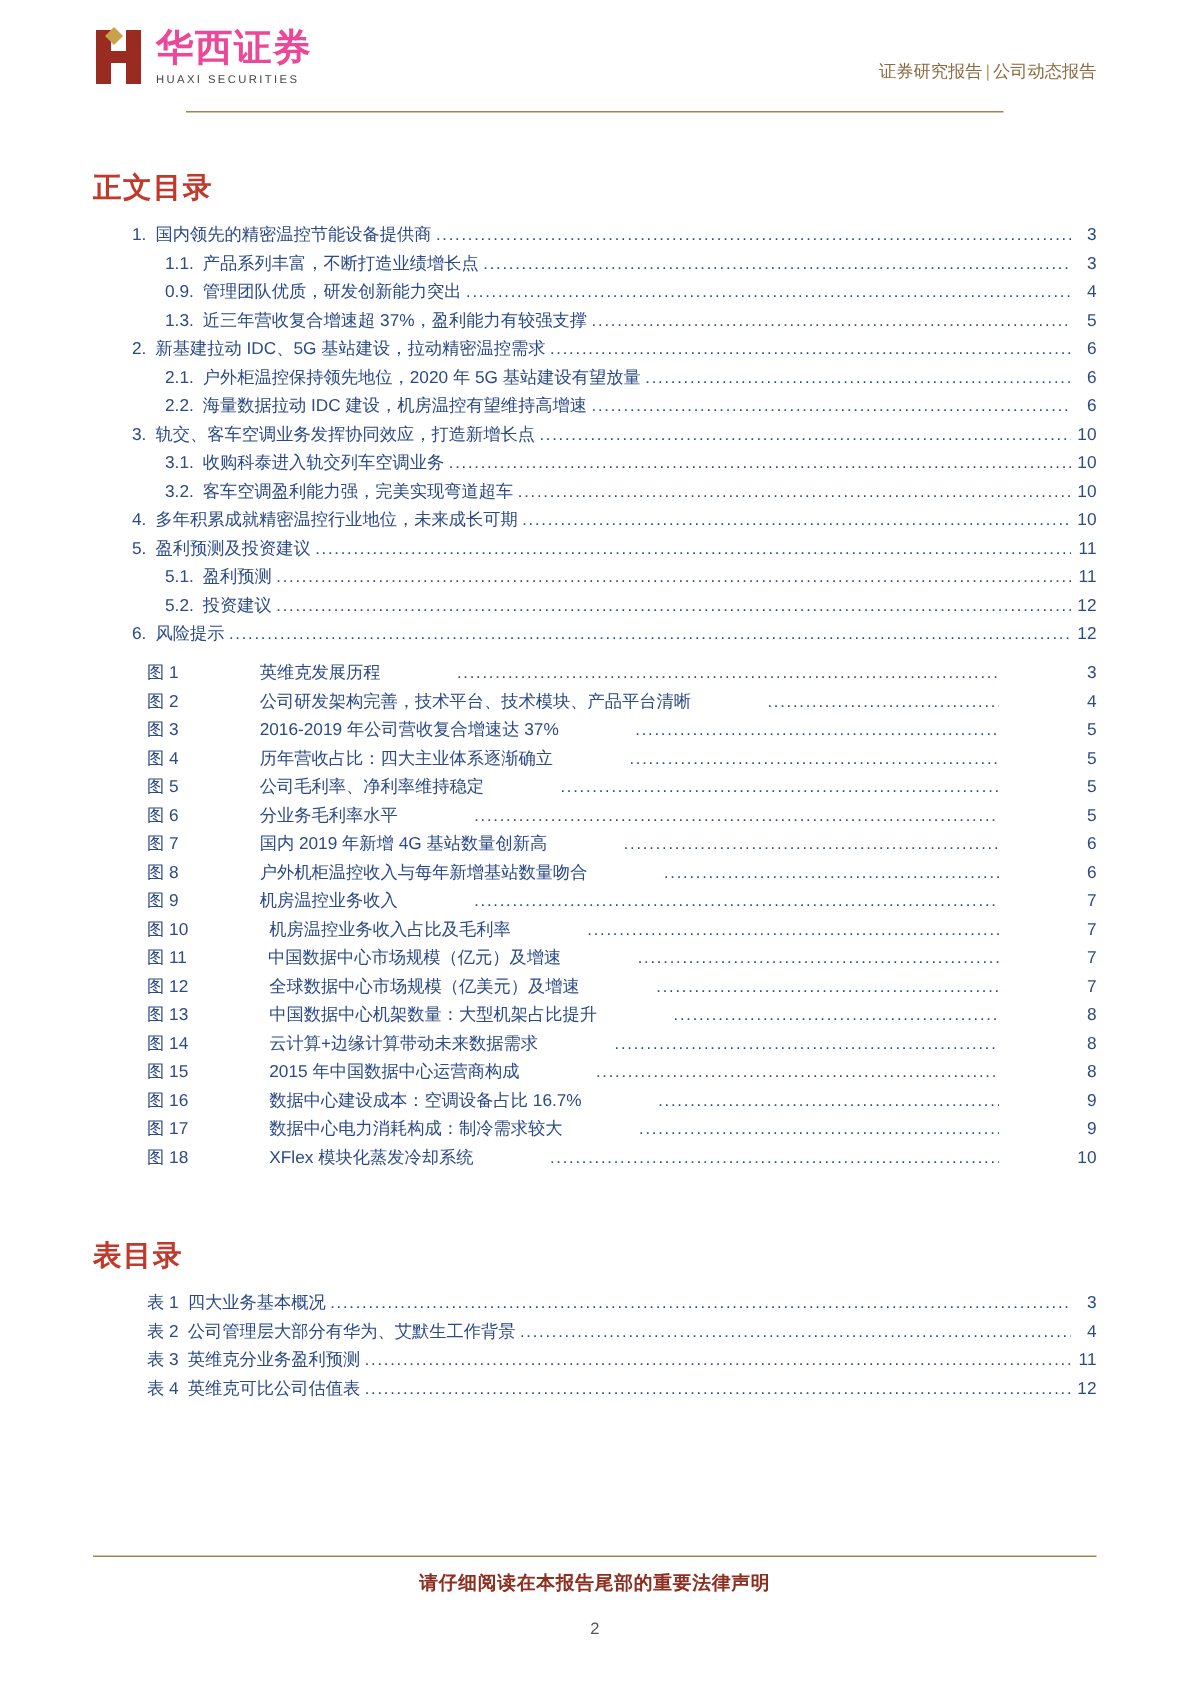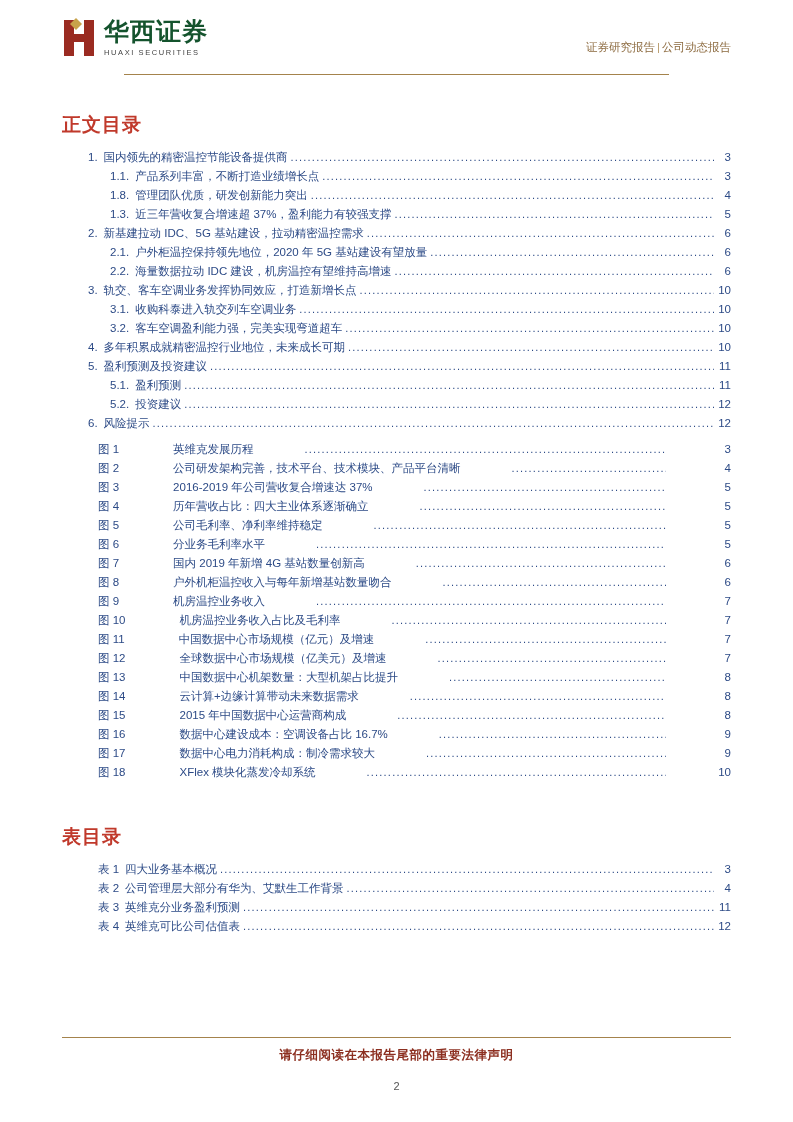--- a/index.html
+++ b/index.html
@@ -40,21 +40,21 @@
     width: 34px;
     height: 40px;
     margin-right: 8px;
     position: relative;
   }
   .logo-text-cn {
     font-family: "DejaVu Serif", serif;
     font-weight: bold;
     font-size: 25px;
     letter-spacing: 1px;
-    color: #14532d;
+    color: #ec4899;
     line-height: 1;
   }
   .logo-text-en {
     font-family: "Liberation Sans", sans-serif;
     font-size: 7.5px;
     letter-spacing: 1.6px;
     color: #444;
     margin-top: 4px;
   }
   .header-right {
@@ -195,21 +195,21 @@
         <span class="dots">........................................................................................................................................................................................................</span>
         <span class="pg">3</span>
       </li>
       <li class="toc-row lvl1">
         <span class="num">1.1.</span>
         <span class="label">产品系列丰富，不断打造业绩增长点</span>
         <span class="dots">........................................................................................................................................................................................................</span>
         <span class="pg">3</span>
       </li>
       <li class="toc-row lvl1">
-        <span class="num">1.8.</span>
+        <span class="num">0.9.</span>
         <span class="label">管理团队优质，研发创新能力突出</span>
         <span class="dots">........................................................................................................................................................................................................</span>
         <span class="pg">4</span>
       </li>
       <li class="toc-row lvl1">
         <span class="num">1.3.</span>
         <span class="label">近三年营收复合增速超 37%，盈利能力有较强支撑</span>
         <span class="dots">........................................................................................................................................................................................................</span>
         <span class="pg">5</span>
       </li>

